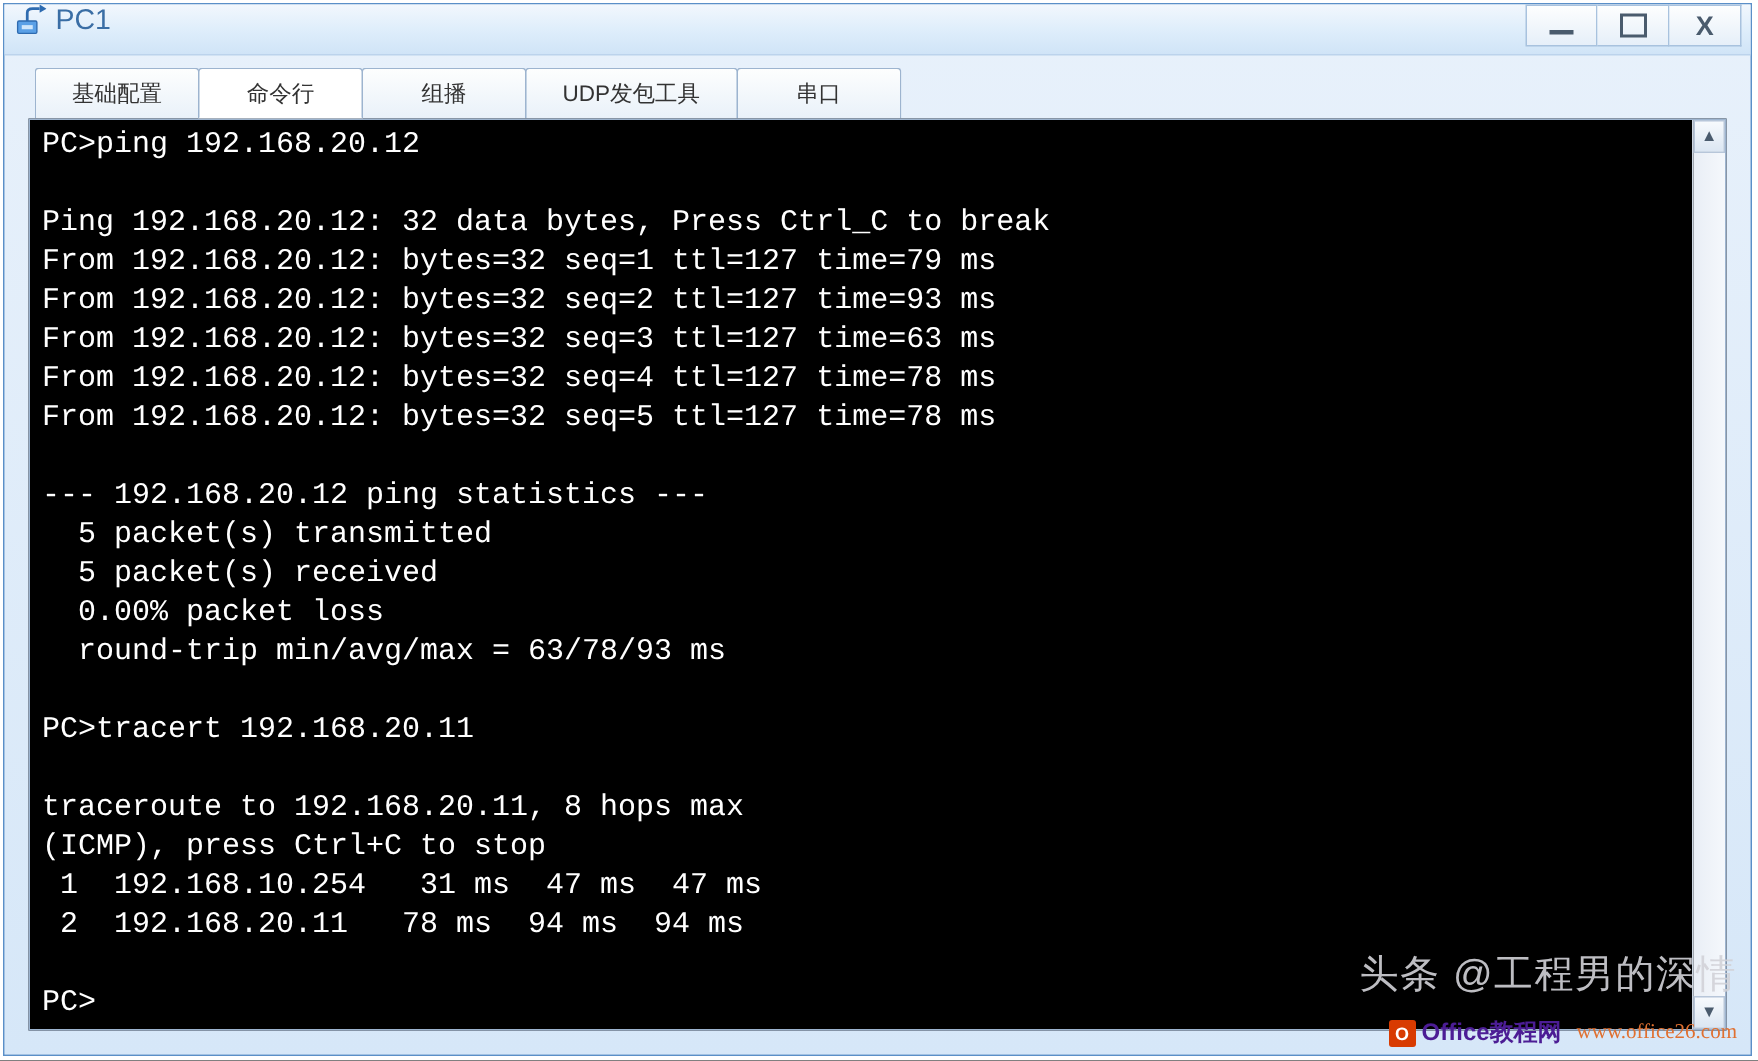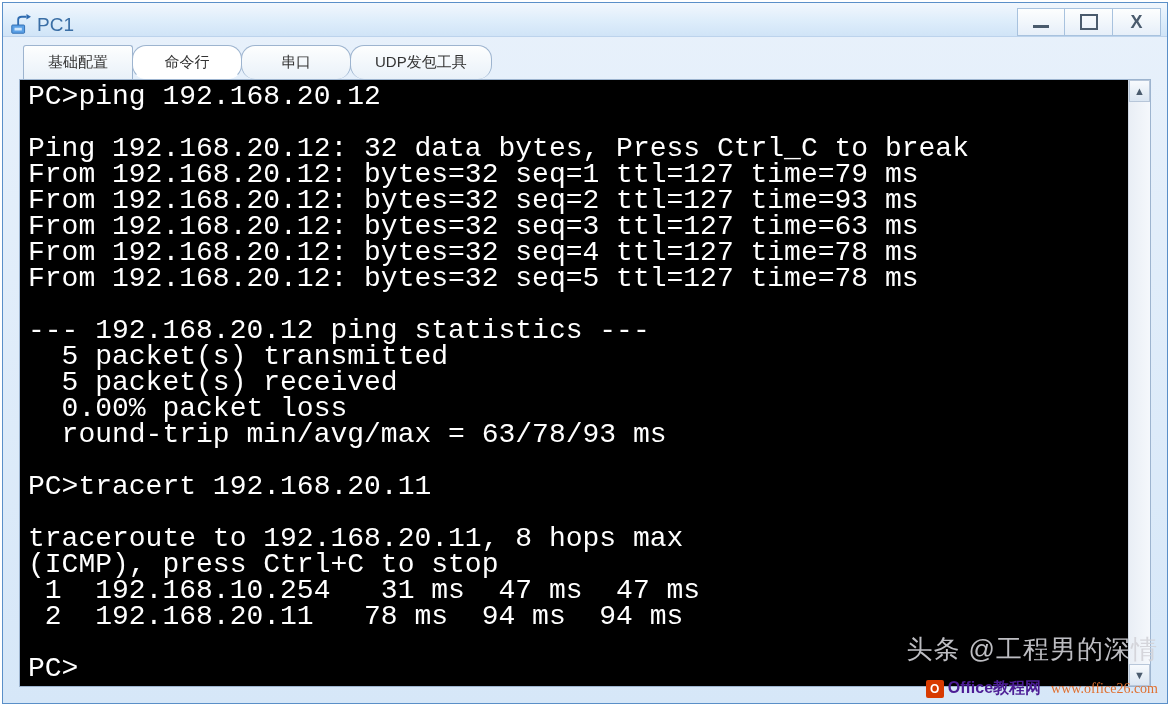--- a/index.html
+++ b/index.html
@@ -18,21 +18,21 @@
     border: 1px solid #5a8fc8;
     background: linear-gradient(to bottom, #e8f1fb 0%, #d6e7f8 100%);
     position: relative;
     display: flex;
     flex-direction: column;
   }
   .titlebar {
     height: 38px;
     background: linear-gradient(to bottom, #f2f7fd 0%, #dfeefb 50%, #d0e4f7 100%);
     display: flex;
-    align-items: flex-end;
+    align-items: flex-start;
     padding: 0 6px;
     border-bottom: 1px solid #bcd3ec;
   }
   .app-icon {
     width: 22px; height: 22px;
     margin-right: 6px;
     display: inline-flex;
     align-items: center; justify-content: center;
   }
   .app-icon svg { width: 22px; height: 22px; }
@@ -73,21 +73,21 @@
     padding: 0 24px;
     border: 1px solid #9db4cf;
     border-bottom: none;
     background: linear-gradient(to bottom, #fdfefe 0%, #e9f1f9 100%);
     display: flex; align-items: center; justify-content: center;
     font-size: 15px;
     color: #333;
     cursor: pointer;
     border-radius: 3px 3px 0 0;
   }
-  .tab + .tab { margin-left: -1px; border-radius: 14px; }
+  .tab + .tab { margin-left: -1px; }
   .tab.active {
     background: #fff;
     position: relative;
     z-index: 2;
     border-bottom: 1px solid #fff;
     margin-bottom: -1px;
   }
 
   .terminal-wrap {
     flex: 1;
@@ -95,21 +95,21 @@
     border: 1px solid #9db4cf;
     background: #000;
     position: relative;
     display: flex;
   }
   .terminal {
     flex: 1;
     background: #000;
     color: #fff;
     font-family: "Courier New", monospace;
-    font-size: 28px;
+    font-size: 20px;
     line-height: 26px;
     padding: 4px 8px;
     white-space: pre;
     overflow: hidden;
   }
   .scrollbar {
     width: 22px;
     background: linear-gradient(to right, #e9eef5 0%, #f5f8fc 100%);
     border-left: 1px solid #cfd8e3;
     position: relative;
@@ -172,22 +172,23 @@
     <div class="win-controls">
       <div class="win-btn min"></div>
       <div class="win-btn max"></div>
       <div class="win-btn close">X</div>
     </div>
   </div>
 
   <div class="tab-row">
     <div class="tab">基础配置</div>
     <div class="tab active">命令行</div>
+    <div class="tab">组播</div>
+    <div class="tab">UDP发包工具</div>
     <div class="tab">串口</div>
-    <div class="tab">UDP发包工具</div>
   </div>
 
   <div class="terminal-wrap">
     <div class="terminal" id="terminal">PC&gt;ping 192.168.20.12
 
 Ping 192.168.20.12: 32 data bytes, Press Ctrl_C to break
 From 192.168.20.12: bytes=32 seq=1 ttl=127 time=79 ms
 From 192.168.20.12: bytes=32 seq=2 ttl=127 time=93 ms
 From 192.168.20.12: bytes=32 seq=3 ttl=127 time=63 ms
 From 192.168.20.12: bytes=32 seq=4 ttl=127 time=78 ms

